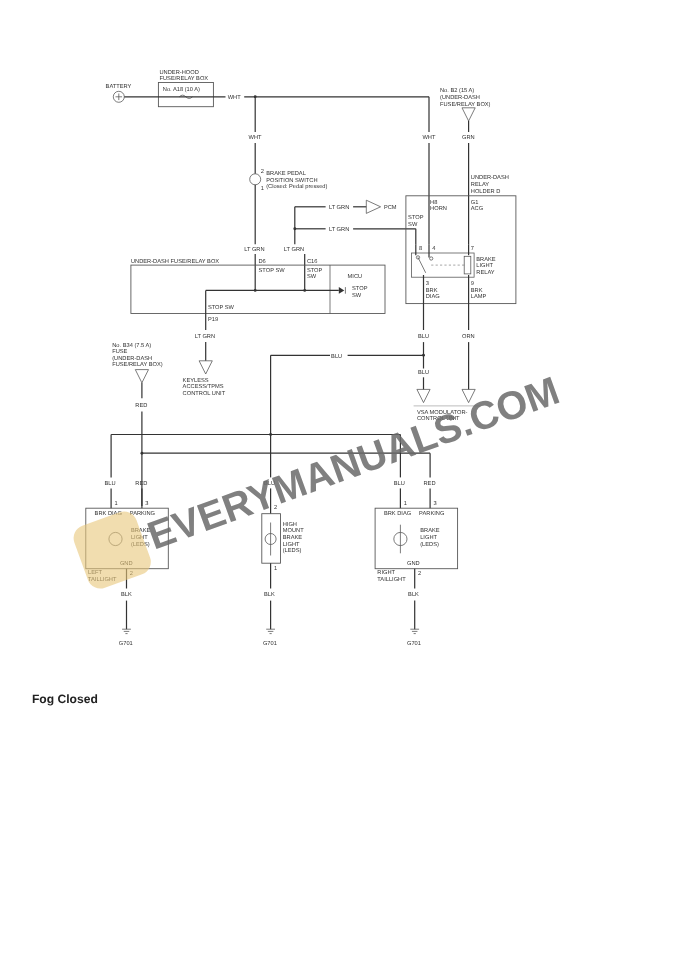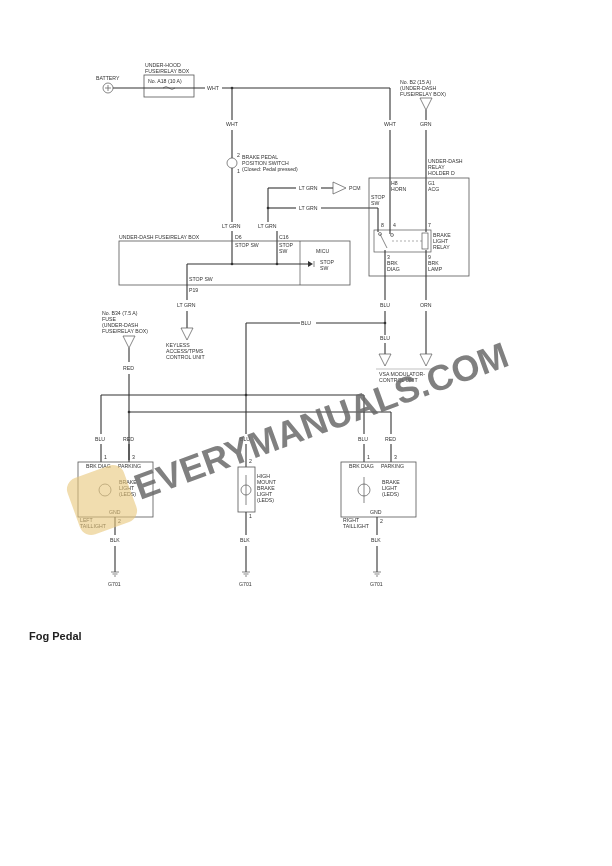--- a/index.html
+++ b/index.html
@@ -265,13 +265,13 @@
   </g>
 </svg>
 
 <svg class="watermark" viewBox="0 0 612 600" xmlns="http://www.w3.org/2000/svg">
   <g>
     <rect x="72" y="470" width="60" height="60" rx="12" fill="#e8c77a" opacity="0.6" transform="rotate(-20 102 500)"></rect>
   </g>
   <text x="140" y="500" transform="rotate(-20 140 500)">EVERYMANUALS.COM</text>
 </svg>
 
-<div class="section-title">Fog Pedal</div>
+<div class="section-title">Fog Closed</div>
 
 </body></html>

